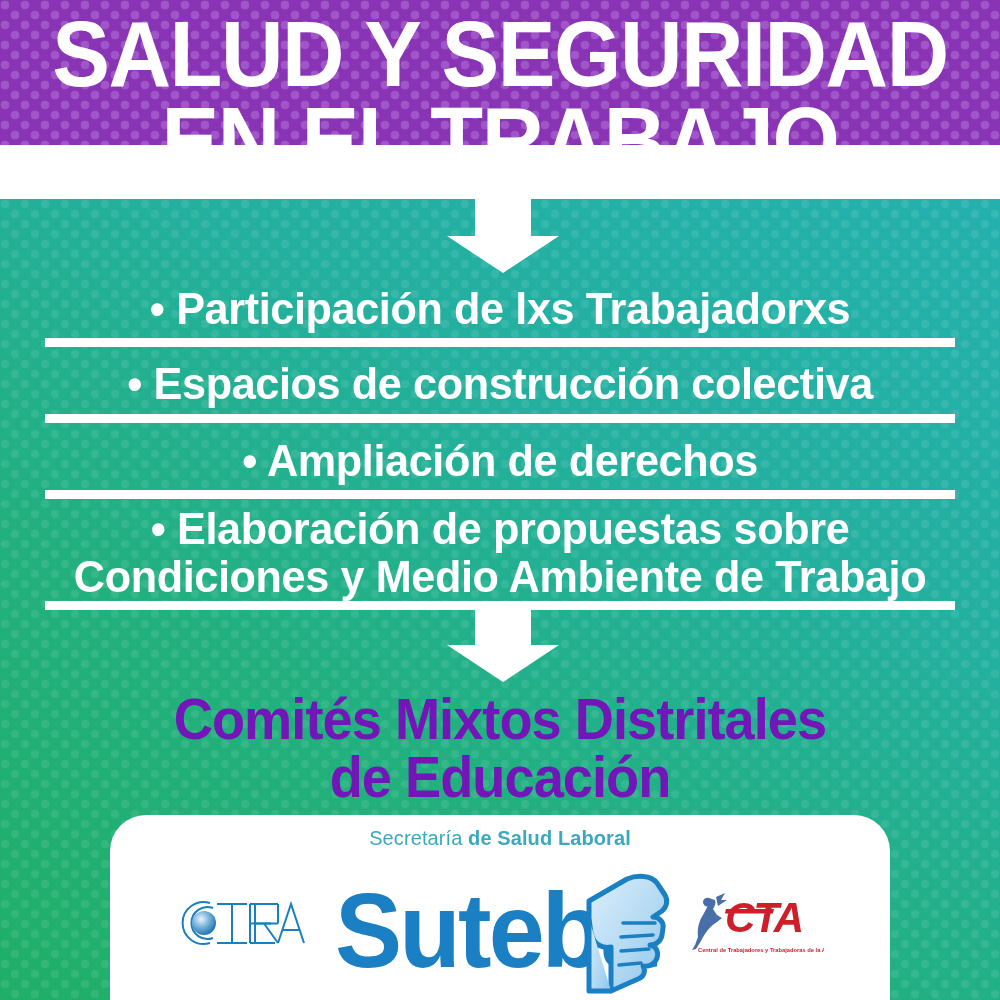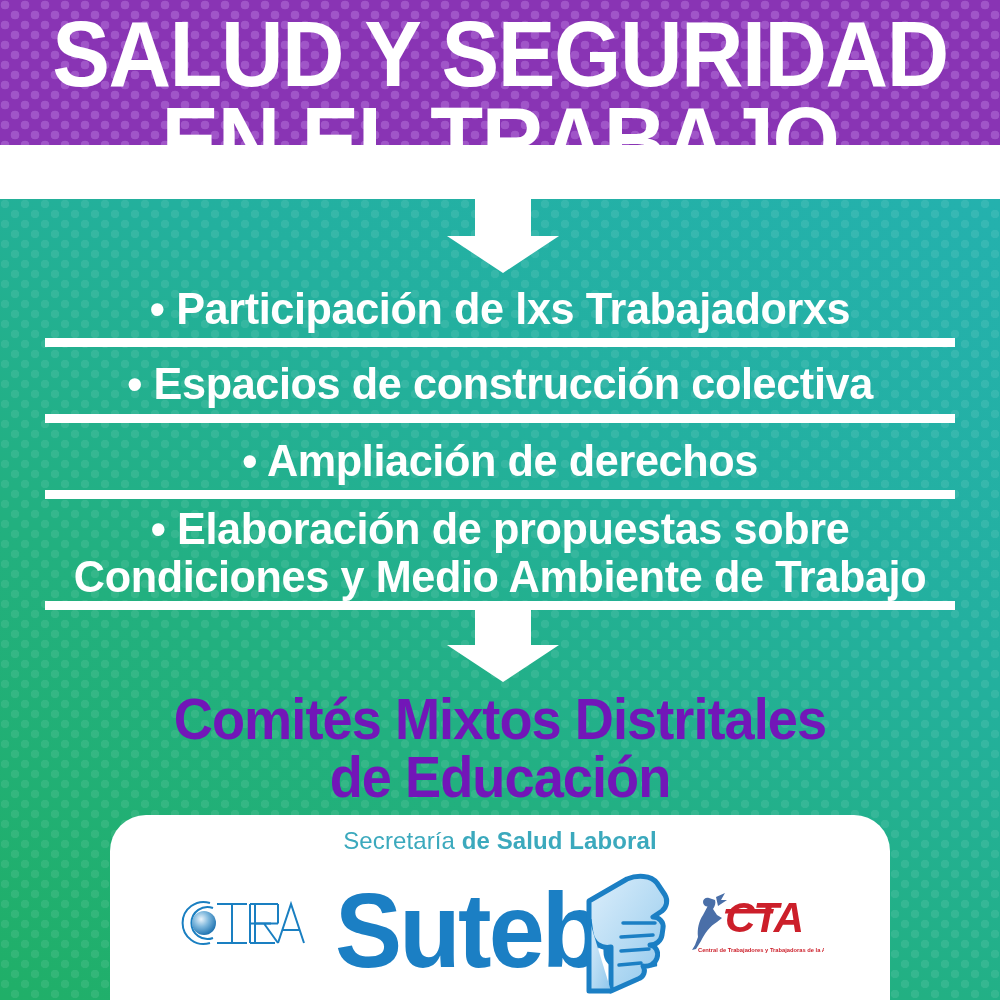--- a/index.html
+++ b/index.html
@@ -124,21 +124,21 @@
     background: #ffffff;
     border-radius: 36px 36px 0 0;
     overflow: hidden;
   }
   .footer-caption {
     position: absolute;
     left: 0;
     top: 12px;
     width: 780px;
     text-align: center;
-    font-size: 24px;
+    font-size: 20px;
     color: #3ba9bd;
     letter-spacing: 0.1px;
   }
   .footer-caption .light { font-weight: 400; }
   .footer-caption .bold  { font-weight: 700; }
 
   .logos {
     position: absolute;
     left: 0;
     top: 52px;

